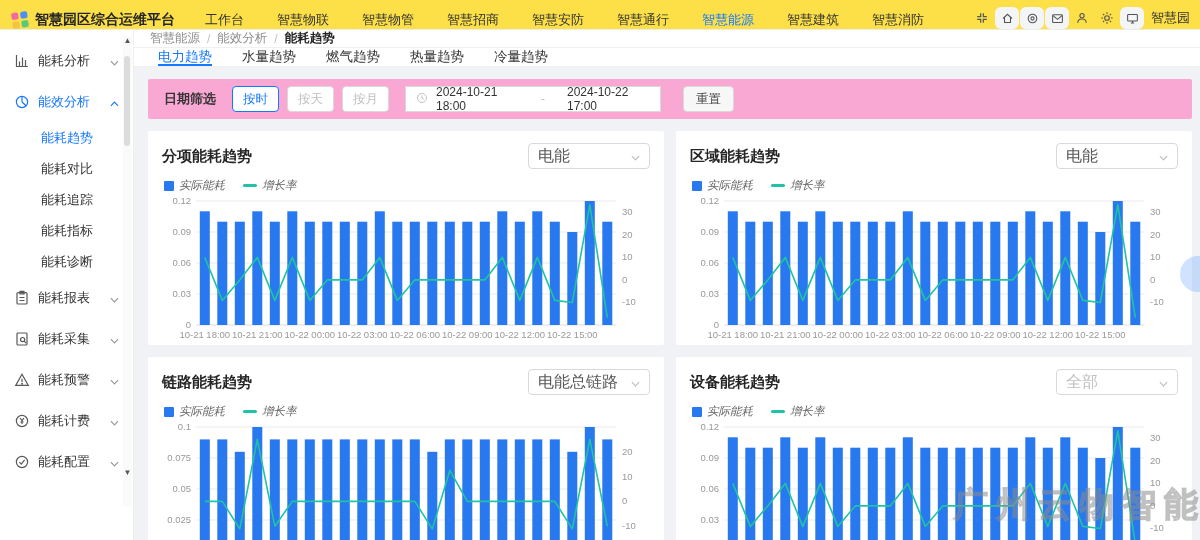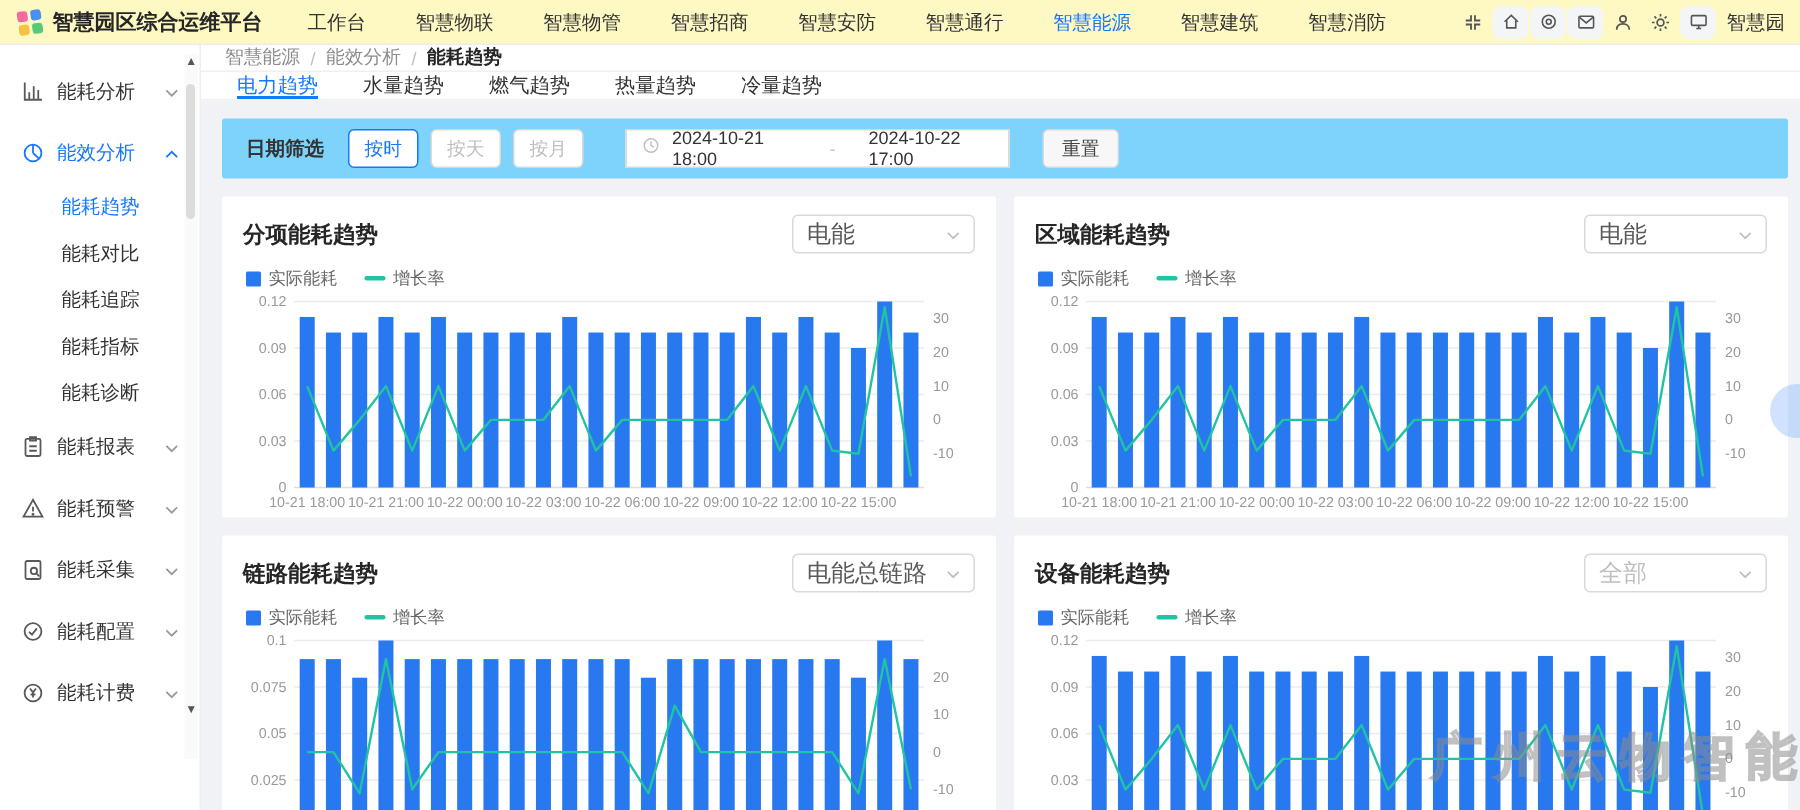--- a/index.html
+++ b/index.html
@@ -1,21 +1,21 @@
 <!DOCTYPE html>
 <html><head>
 <meta charset="utf-8">
 <style>
   * { margin:0; padding:0; box-sizing:border-box; }
   html,body { width:1200px; height:540px; overflow:hidden; }
   body { font-family:"Liberation Sans","DejaVu Sans",sans-serif; background:#f0f2f5; color:#333; }
   .page { position:relative; width:1200px; height:540px; overflow:hidden; background:#f0f2f5; }
 
   
-  .topnav { display:flex; align-items:center; height:30px; background:#fef9c3; border-bottom:1px solid #ececec; padding:0 10px 0 12px; white-space:nowrap; }
+  .topnav { display:flex; align-items:flex-end; height:30px; background:#fde047; border-bottom:1px solid #ececec; padding:0 10px 0 12px; white-space:nowrap; }
   .logo { display:flex; align-items:center; gap:7px; }
   .logo-mark { width:16px; height:16px; display:grid; grid-template-columns:7px 7px; grid-template-rows:7px 7px; gap:2px; transform:rotate(-8deg); }
   .logo-mark i { border-radius:2px; display:block; }
   .logo-title { font-size:14px; font-weight:bold; color:#262626; }
   .nav-menu { display:flex; gap:33px; margin-left:30px; }
   .nav-item { font-size:13px; color:#333; cursor:pointer; }
   .nav-item.active { color:#1677ff; }
   .topnav-right { margin-left:auto; display:flex; align-items:center; gap:1px; }
   .tn-icon { width:24px; height:22px; display:flex; align-items:center; justify-content:center; color:#555; cursor:pointer; }
   .tn-icon.boxed { background:#f4f5f7; border-radius:6px; }
@@ -41,39 +41,39 @@
   .crumb-row { height:28px; background:#fff; display:flex; align-items:center; padding:0 16px; border-bottom:1px solid #f0f0f0; }
   .crumb { font-size:12.5px; color:#8c8c8c; cursor:pointer; }
   .crumb.current { color:#262626; font-weight:bold; cursor:default; }
   .crumb-sep { color:#bfbfbf; margin:0 7px; font-size:12px; }
   .tabs-row { height:38px; background:#fff; display:flex; align-items:center; gap:30px; padding:0 24px; border-bottom:1px solid #f0f0f0; }
   .tab { position:relative; font-size:13.5px; color:#333; height:100%; display:flex; align-items:center; cursor:pointer; font-weight:500; }
   .tab.active { color:#1677ff; }
   .tab.active::after { content:""; position:absolute; left:0; right:0; bottom:0; height:2px; background:#1677ff; }
 
   .content { padding:12px 8px 0 14px; }
-  .filter-card { background:#7dd3fc; border-radius:2px; height:40px; display:flex; align-items:center; padding:0 16px; gap:8px; }
+  .filter-card { background:#f9a8d4; border-radius:2px; height:40px; display:flex; align-items:center; padding:0 16px; gap:8px; }
   .filter-label { font-size:13px; font-weight:bold; color:#333; margin-right:8px; }
   .mode-btn { min-width:40px; height:26px; padding:0 10px; font-size:12.5px; border:1px solid #d9d9d9; border-radius:4px; background:#fff; color:#bfbfbf; cursor:pointer; font-family:inherit; }
   .mode-btn.active { color:#1677ff; border-color:#1677ff; }
-  .date-range { display:flex; align-items:center; height:26px; width:256px; border:1px solid #d9d9d9; border-radius:0; background:#fff; margin-left:20px; padding:0 10px; gap:8px; cursor:pointer; }
+  .date-range { display:flex; align-items:center; height:26px; width:256px; border:1px solid #d9d9d9; border-radius:0; background:#fff; margin-left:8px; padding:0 10px; gap:8px; cursor:pointer; }
   .clock { color:#bfbfbf; flex:none; }
   .date-text { font-size:12px; color:#333; }
   .date-sep { font-size:12px; color:#bfbfbf; margin:0 14px; }
   .reset-btn { height:26px; padding:0 12px; margin-left:14px; font-size:12.5px; color:#444; background:#f7f7f7; border:1px solid #d9d9d9; border-radius:4px; cursor:pointer; font-family:inherit; }
 
   .charts-grid { display:grid; grid-template-columns:1fr 1fr; gap:12px; margin-top:12px; }
   .chart-card { background:#fff; border-radius:2px; padding:12px 14px 6px 14px; height:214px; overflow:hidden; }
   .card-head { display:flex; align-items:center; justify-content:space-between; }
   .card-title { font-size:15px; font-weight:bold; color:#262626; }
   .select { width:122px; height:26px; border:1px solid #d9d9d9; border-radius:4px; display:flex; align-items:center; justify-content:space-between; padding:0 9px; cursor:pointer; background:#fff; }
   .select-val { font-size:16px; color:#595959; }
   .select-val.placeholder { color:#bfbfbf; }
   .select .chev { color:#bfbfbf; }
-  .legend { display:flex; align-items:center; gap:18px; margin:9px 0 2px 2px; }
+  .legend { display:flex; align-items:center; gap:18px; margin:9px 0 2px 2px;font-style:italic; }
   .legend-item { display:flex; align-items:center; gap:5px; font-size:11.5px; color:#666; cursor:pointer; }
   .lg-bar { width:10px; height:10px; border-radius:1px; }
   .lg-line { width:14px; height:3px; border-radius:2px; }
   .chart-box { width:488px; height:150px; }
 
   .watermark { position:absolute; left:954px; top:482px; font-size:34px; letter-spacing:8px; font-weight:bold; color:transparent; -webkit-text-stroke:1.2px rgba(140,140,140,0.55); pointer-events:none; white-space:nowrap; z-index:5; }
   .float-blob { position:absolute; right:-16px; top:256px; width:36px; height:36px; border-radius:50%; background:rgba(100,160,255,0.30); z-index:4; cursor:pointer; }
 </style>
 </head>
 <body>
@@ -187,63 +187,63 @@
             </svg>
         </span>
         <span class="sb-label">能耗报表</span>
         <span class="sb-chev"><svg width="9" height="6" viewBox="0 0 10 6" fill="none" stroke="currentColor" stroke-width="1.3">
               <path d="M1 1l4 4 4-4"></path>
             </svg></span>
       </div>
       <div class="sb-group">
         <span class="sb-ico">
           <svg width="16" height="16" viewBox="0 0 16 16" fill="none" stroke="currentColor" stroke-width="1.2">
+              <rect x="3" y="2" width="10" height="12" rx="1"></rect>
+              <circle cx="8.6" cy="8.6" r="2.1"></circle>
+              <path d="M10.2 10.2l2 2"></path>
+            </svg>
+        </span>
+        <span class="sb-label">能耗采集</span>
+        <span class="sb-chev"><svg width="9" height="6" viewBox="0 0 10 6" fill="none" stroke="currentColor" stroke-width="1.3">
+              <path d="M1 1l4 4 4-4"></path>
+            </svg></span>
+      </div>
+      <div class="sb-group">
+        <span class="sb-ico">
+          <svg width="16" height="16" viewBox="0 0 16 16" fill="none" stroke="currentColor" stroke-width="1.2">
               <path d="M8 2.2l6.3 11.2H1.7z"></path>
               <path d="M8 6.8v3.2"></path>
               <circle cx="8" cy="11.8" r="0.4" fill="currentColor"></circle>
             </svg>
         </span>
         <span class="sb-label">能耗预警</span>
         <span class="sb-chev"><svg width="9" height="6" viewBox="0 0 10 6" fill="none" stroke="currentColor" stroke-width="1.3">
               <path d="M1 1l4 4 4-4"></path>
             </svg></span>
       </div>
       <div class="sb-group">
         <span class="sb-ico">
           <svg width="16" height="16" viewBox="0 0 16 16" fill="none" stroke="currentColor" stroke-width="1.2">
-              <rect x="3" y="2" width="10" height="12" rx="1"></rect>
-              <circle cx="8.6" cy="8.6" r="2.1"></circle>
-              <path d="M10.2 10.2l2 2"></path>
-            </svg>
-        </span>
-        <span class="sb-label">能耗采集</span>
+              <circle cx="8" cy="8" r="5.6"></circle>
+              <path d="M6 5l2 2.6L10 5M8 7.6v3.4M6.4 9h3.2"></path>
+            </svg>
+        </span>
+        <span class="sb-label">能耗计费</span>
         <span class="sb-chev"><svg width="9" height="6" viewBox="0 0 10 6" fill="none" stroke="currentColor" stroke-width="1.3">
               <path d="M1 1l4 4 4-4"></path>
             </svg></span>
       </div>
       <div class="sb-group">
         <span class="sb-ico">
           <svg width="16" height="16" viewBox="0 0 16 16" fill="none" stroke="currentColor" stroke-width="1.2">
               <circle cx="8" cy="8" r="5.6"></circle>
               <path d="M5.4 8.2l1.9 1.9 3.3-4.2"></path>
             </svg>
         </span>
         <span class="sb-label">能耗配置</span>
-        <span class="sb-chev"><svg width="9" height="6" viewBox="0 0 10 6" fill="none" stroke="currentColor" stroke-width="1.3">
-              <path d="M1 1l4 4 4-4"></path>
-            </svg></span>
-      </div>
-      <div class="sb-group">
-        <span class="sb-ico">
-          <svg width="16" height="16" viewBox="0 0 16 16" fill="none" stroke="currentColor" stroke-width="1.2">
-              <circle cx="8" cy="8" r="5.6"></circle>
-              <path d="M6 5l2 2.6L10 5M8 7.6v3.4M6.4 9h3.2"></path>
-            </svg>
-        </span>
-        <span class="sb-label">能耗计费</span>
         <span class="sb-chev"><svg width="9" height="6" viewBox="0 0 10 6" fill="none" stroke="currentColor" stroke-width="1.3">
               <path d="M1 1l4 4 4-4"></path>
             </svg></span>
       </div>
       <div class="sb-track">
         <span class="sb-arrow" style="top:0">▲</span>
         <span class="sb-thumb"></span>
         <span class="sb-arrow" style="bottom:28px">▼</span>
       </div>
     </aside>

